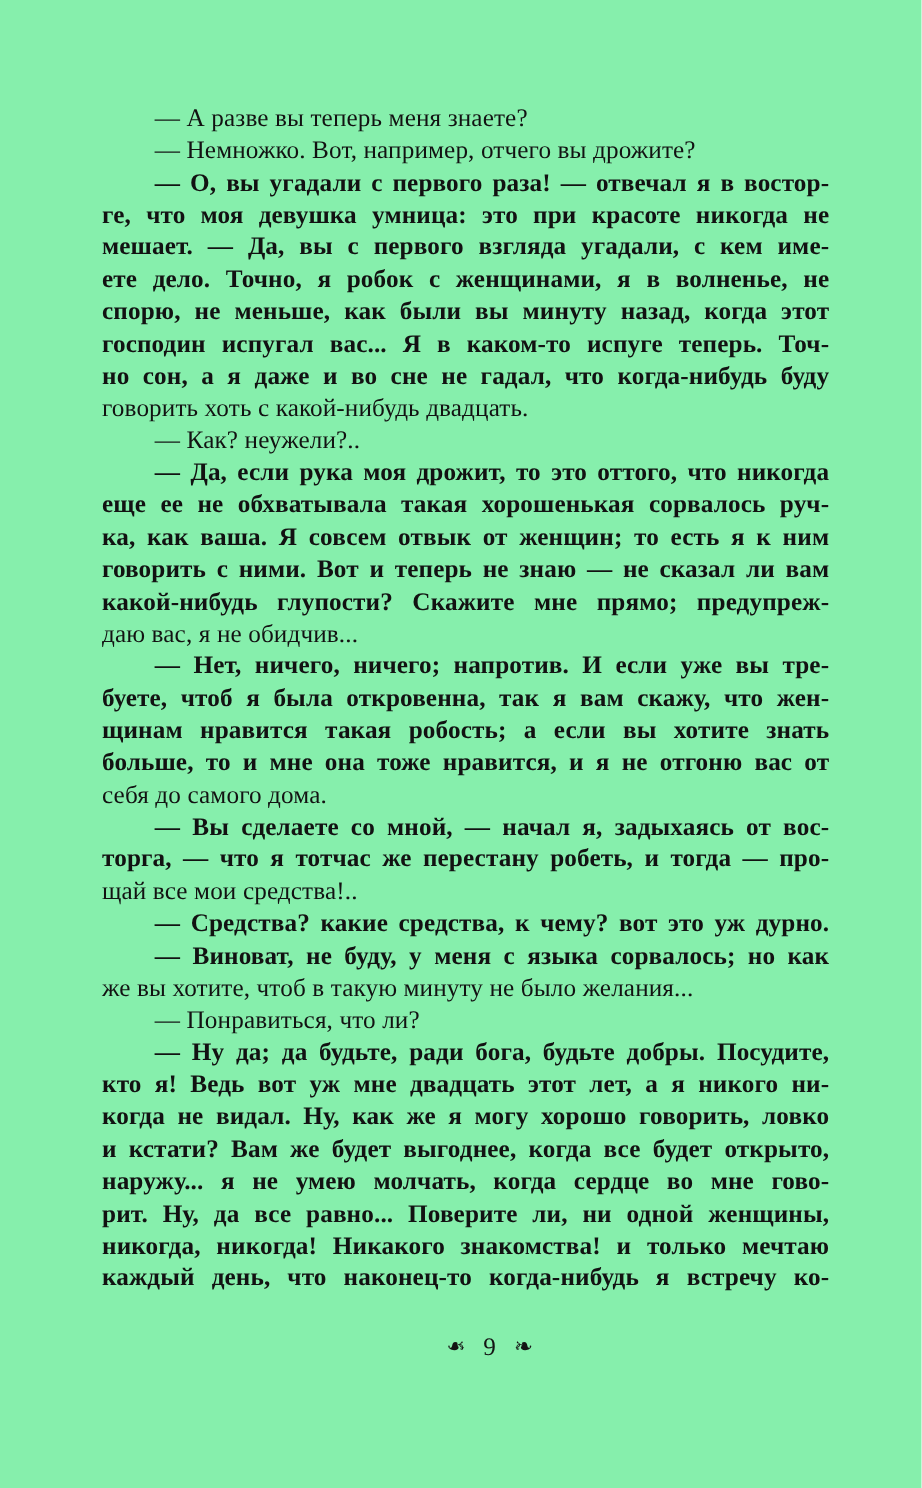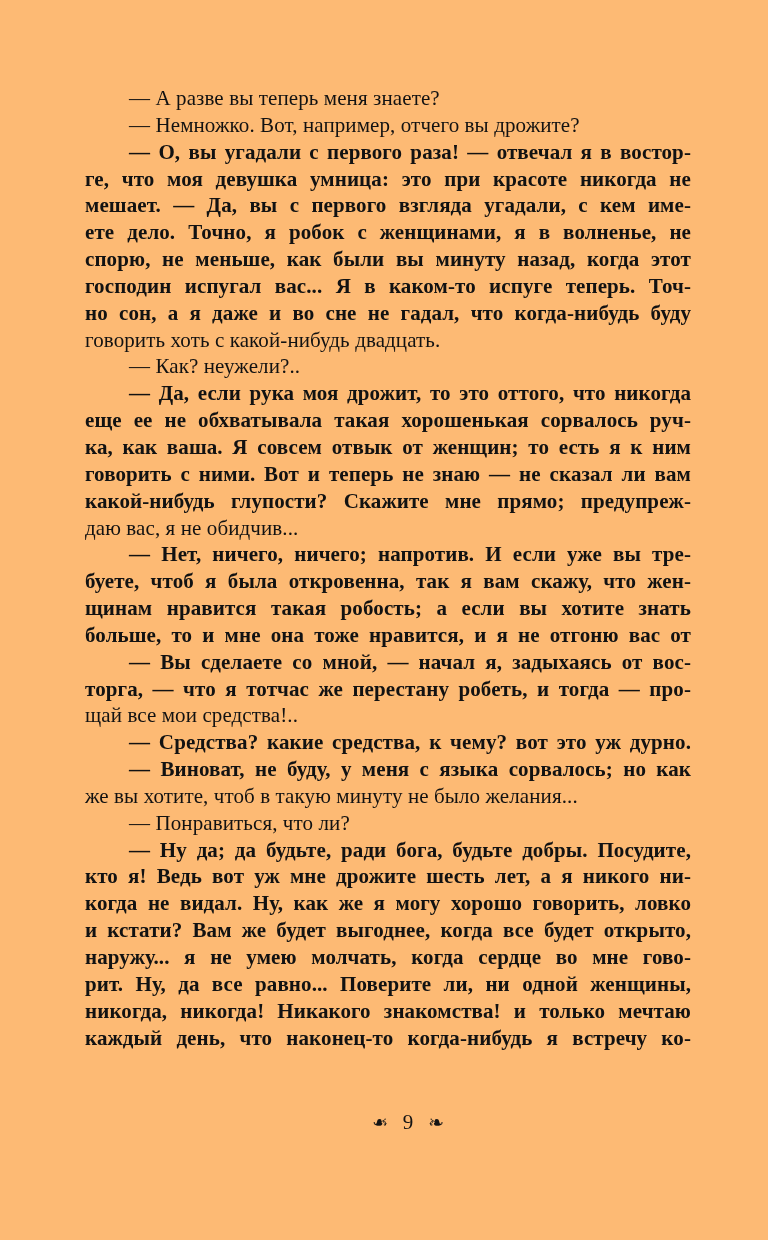--- a/index.html
+++ b/index.html
@@ -4,21 +4,21 @@
 <style>
   html, body {
     margin: 0;
     padding: 0;
     background: #ffffff;
   }
   .book-page {
     position: relative;
     width: 768px;
     height: 1240px;
-    background: #fdba74;
+    background: #86efac;
     overflow: hidden;
     font-family: "Liberation Serif", "DejaVu Serif", serif;
     color: #121212;
   }
   .text-block {
     position: absolute;
     left: 85px;
     top: 85px;
     width: 606px;
   }
@@ -81,29 +81,30 @@
       <div class="line indent j">— Да, если рука моя дрожит, то это оттого, что никогда</div>
       <div class="line j">еще ее не обхватывала такая хорошенькая сорвалось руч-</div>
       <div class="line j">ка, как ваша. Я совсем отвык от женщин; то есть я к ним</div>
       <div class="line j">говорить с ними. Вот и теперь не знаю — не сказал ли вам</div>
       <div class="line j">какой-нибудь глупости? Скажите мне прямо; предупреж-</div>
       <div class="line">даю вас, я не обидчив...</div>
       <div class="line indent j">— Нет, ничего, ничего; напротив. И если уже вы тре-</div>
       <div class="line j">буете, чтоб я была откровенна, так я вам скажу, что жен-</div>
       <div class="line j">щинам нравится такая робость; а если вы хотите знать</div>
       <div class="line j">больше, то и мне она тоже нравится, и я не отгоню вас от</div>
+      <div class="line">себя до самого дома.</div>
       <div class="line indent j">— Вы сделаете со мной, — начал я, задыхаясь от вос-</div>
       <div class="line j">торга, — что я тотчас же перестану робеть, и тогда — про-</div>
       <div class="line">щай все мои средства!..</div>
       <div class="line indent j">— Средства? какие средства, к чему? вот это уж дурно.</div>
       <div class="line indent j">— Виноват, не буду, у меня с языка сорвалось; но как</div>
       <div class="line">же вы хотите, чтоб в такую минуту не было желания...</div>
       <div class="line indent">— Понравиться, что ли?</div>
       <div class="line indent j">— Ну да; да будьте, ради бога, будьте добры. Посудите,</div>
-      <div class="line j">кто я! Ведь вот уж мне дрожите шесть лет, а я никого ни-</div>
+      <div class="line j">кто я! Ведь вот уж мне двадцать этот лет, а я никого ни-</div>
       <div class="line j">когда не видал. Ну, как же я могу хорошо говорить, ловко</div>
       <div class="line j">и кстати? Вам же будет выгоднее, когда все будет открыто,</div>
       <div class="line j">наружу... я не умею молчать, когда сердце во мне гово-</div>
       <div class="line j">рит. Ну, да все равно... Поверите ли, ни одной женщины,</div>
       <div class="line j">никогда, никогда! Никакого знакомства! и только мечтаю</div>
       <div class="line j">каждый день, что наконец-то когда-нибудь я встречу ко-</div>
     </div>
 
   <div class="page-footer">
     <span class="fleuron mirrored">❧</span>

